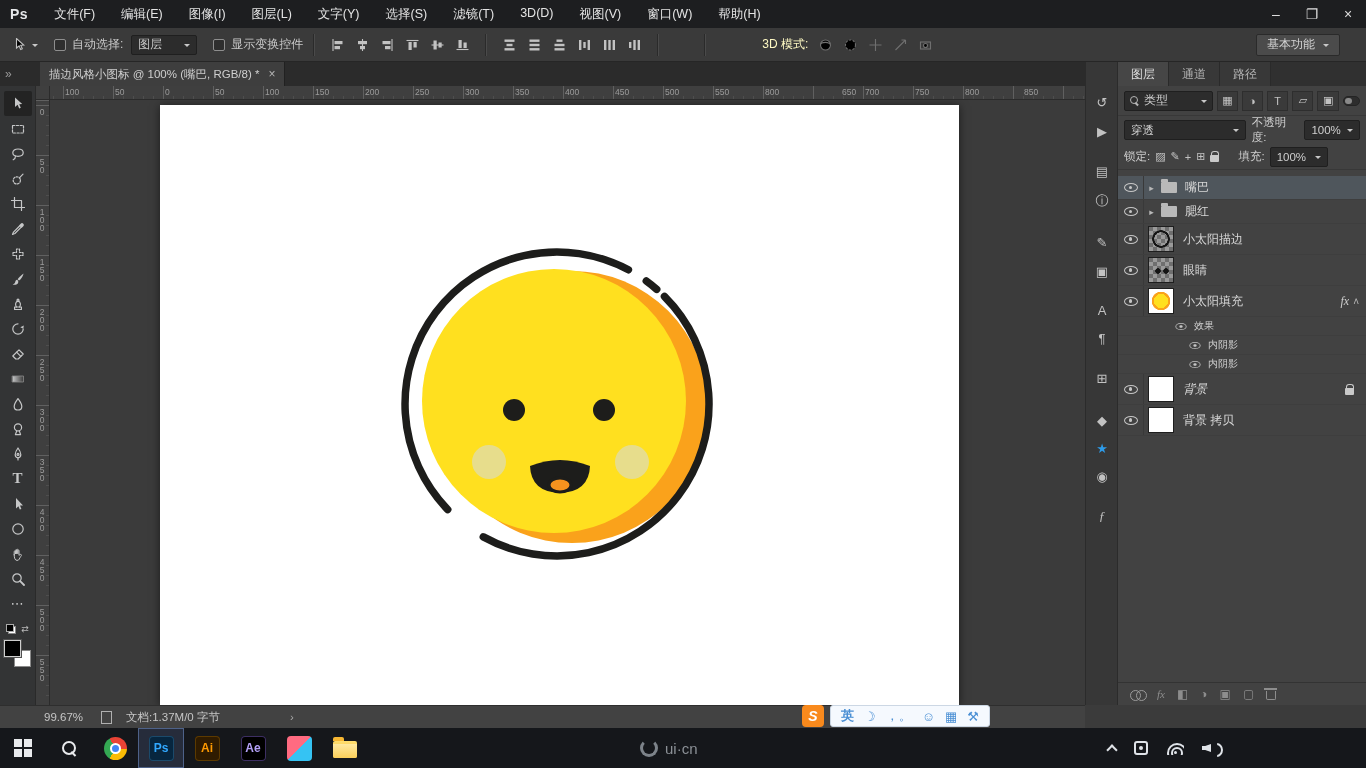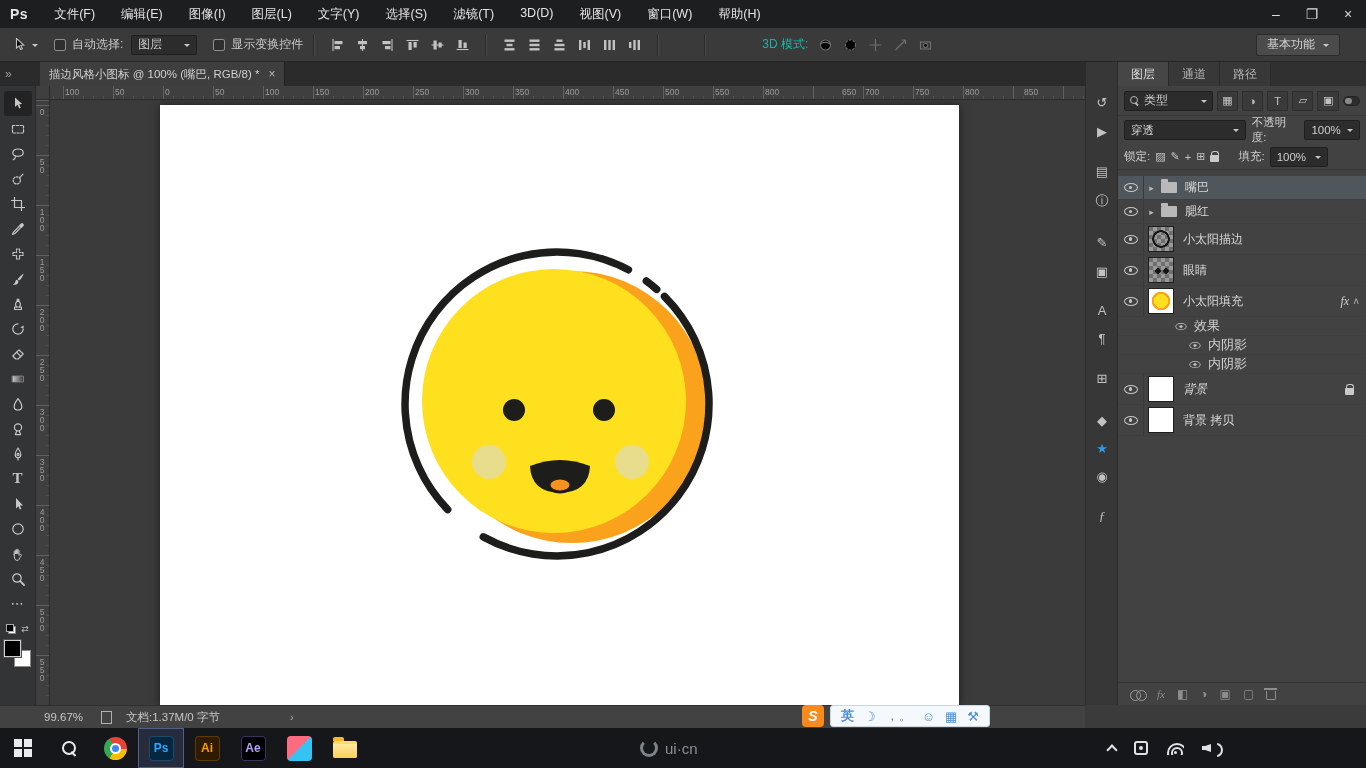--- a/index.html
+++ b/index.html
@@ -19,21 +19,21 @@
 .caret{width:0;height:0;border:3.5px solid transparent;border-top-color:#c8c8c8;margin-top:4px}
 .checkbox{width:12px;height:12px;border:1px solid #8e8e8e;background:#2e2e2e;border-radius:2px;flex:none}
 .dd{height:20px;background:#2c2c2c;border:1px solid #1f1f1f;border-radius:2px;display:flex;align-items:center;padding:0 6px;gap:6px;white-space:nowrap}
 .vsep{width:0;height:22px;border-left:1px solid #2a2a2a;border-right:1px solid #4a4a4a;margin:0 10px}
 .oi{width:15px;height:14px;margin:0 5px;flex:none}
 .oi *{stroke:#c2c2c2;stroke-width:1.1}
 .oi rect{fill:#c2c2c2;stroke:none}
 .oi.gray *{stroke:#6f6f6f}
 .oi.gray rect{fill:#6f6f6f}
 .ws-btn{margin-left:auto;margin-right:26px;height:22px;background:#4b4b4b;border:1px solid #2a2a2a;border-radius:2px;display:flex;align-items:center;padding:0 10px;gap:8px;color:#d4d4d4}
-.dim{color:#14b8a6}
+.dim{color:#fef9c3}
 
 
 #tabbar{position:absolute;left:0;top:62px;width:1085px;height:24px;background:#2b2b2b}
 #panel-collapse{position:absolute;left:5px;top:5px;color:#9a9a9a;font-size:12px;letter-spacing:-2px}
 .doc-tab{position:absolute;left:40px;top:0;height:24px;background:#3e3e3e;border-right:1px solid #212121;display:flex;align-items:center;padding:0 9px;color:#cfcfcf;font-size:11.5px;gap:9px;white-space:nowrap}
 .tab-close{color:#b5b5b5;font-size:12px}
 
 
 #toolbar{position:absolute;left:0;top:86px;width:36px;height:619px;background:#333435;border-right:1px solid #2a2a2a;display:flex;flex-direction:column;align-items:center;padding-top:5px}
 .tool{width:28px;height:25px;display:flex;align-items:center;justify-content:center;border-radius:2px;flex:none}
@@ -105,21 +105,21 @@
 .thumb.white{background:#fff}
 .thumb.t-eyes{background-image:radial-gradient(circle at 9px 13px,#141414 2.5px,transparent 3px),radial-gradient(circle at 17px 13px,#141414 2.5px,transparent 3px),repeating-conic-gradient(#9a9a9a 0 25%,#6f6f6f 0 50%);background-size:auto,auto,8px 8px}
 .thumb.t-ring{background-image:radial-gradient(circle at 12px 12px,transparent 6.5px,#141414 7px 8.5px,transparent 9px),repeating-conic-gradient(#9a9a9a 0 25%,#6f6f6f 0 50%);background-size:auto,8px 8px}
 .thumb.t-sun{background:#fff;background-image:radial-gradient(circle at 12px 12px,var(--sun-yellow) 7px,var(--sun-orange) 7px 9px,transparent 9.5px)}
 .lname{font-size:12px;color:#d8d8d8;margin-left:2px;white-space:nowrap}
 .lname.italic{font-style:italic}
 .fxwrap{margin-left:auto;display:flex;align-items:center;gap:4px;margin-right:7px;color:#cfcfcf}
 .fxlabel{font-style:italic;font-size:12px;font-family:"Liberation Serif","DejaVu Serif",serif}
 .fxchev{font-size:10px;color:#bbb}
 .sp56{width:56px;flex:none}
-.fxname{font-size:13px;margin-left:6px}
+.fxname{font-size:10px;margin-left:6px}
 .bg-lock{margin-left:auto;margin-right:12px}
 #pbottom{height:23px;border-top:1px solid #333;display:flex;align-items:center;gap:12px;padding:0 12px;color:#9b9b9b;flex:none}
 .chain{position:relative;width:15px;height:9px}
 .chain::before,.chain::after{content:"";position:absolute;top:0;width:9px;height:9px;border:1.5px solid #9b9b9b;border-radius:50%}
 .chain::before{left:0}.chain::after{left:6px}
 .pb-fx{font-style:italic;font-size:11px;font-family:"Liberation Serif","DejaVu Serif",serif;color:#8d8d8d}
 .pb-g{color:#8d8d8d;font-size:12px}
 .trash{width:10px;height:9px;border:1.4px solid #8d8d8d;border-top:none;border-radius:0 0 2px 2px;position:relative;margin-top:3px}
 .trash::before{content:"";position:absolute;top:-3px;left:-3px;width:13px;height:1.6px;background:#8d8d8d}
 

